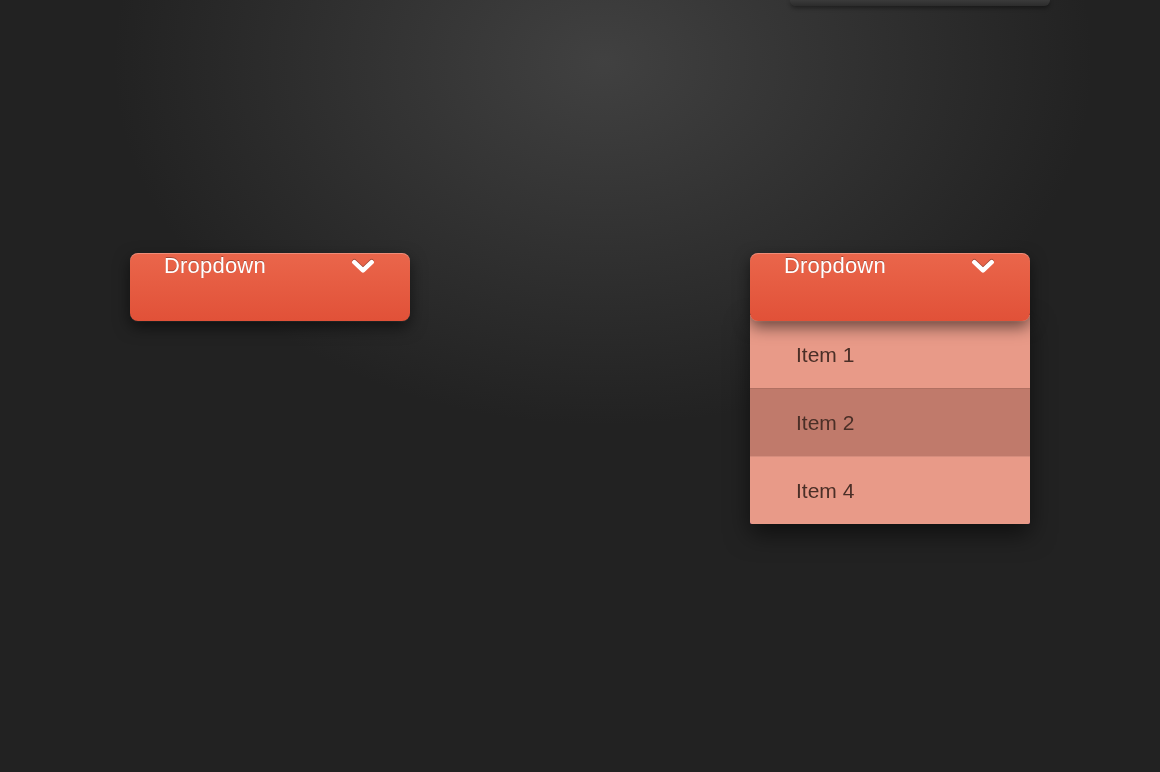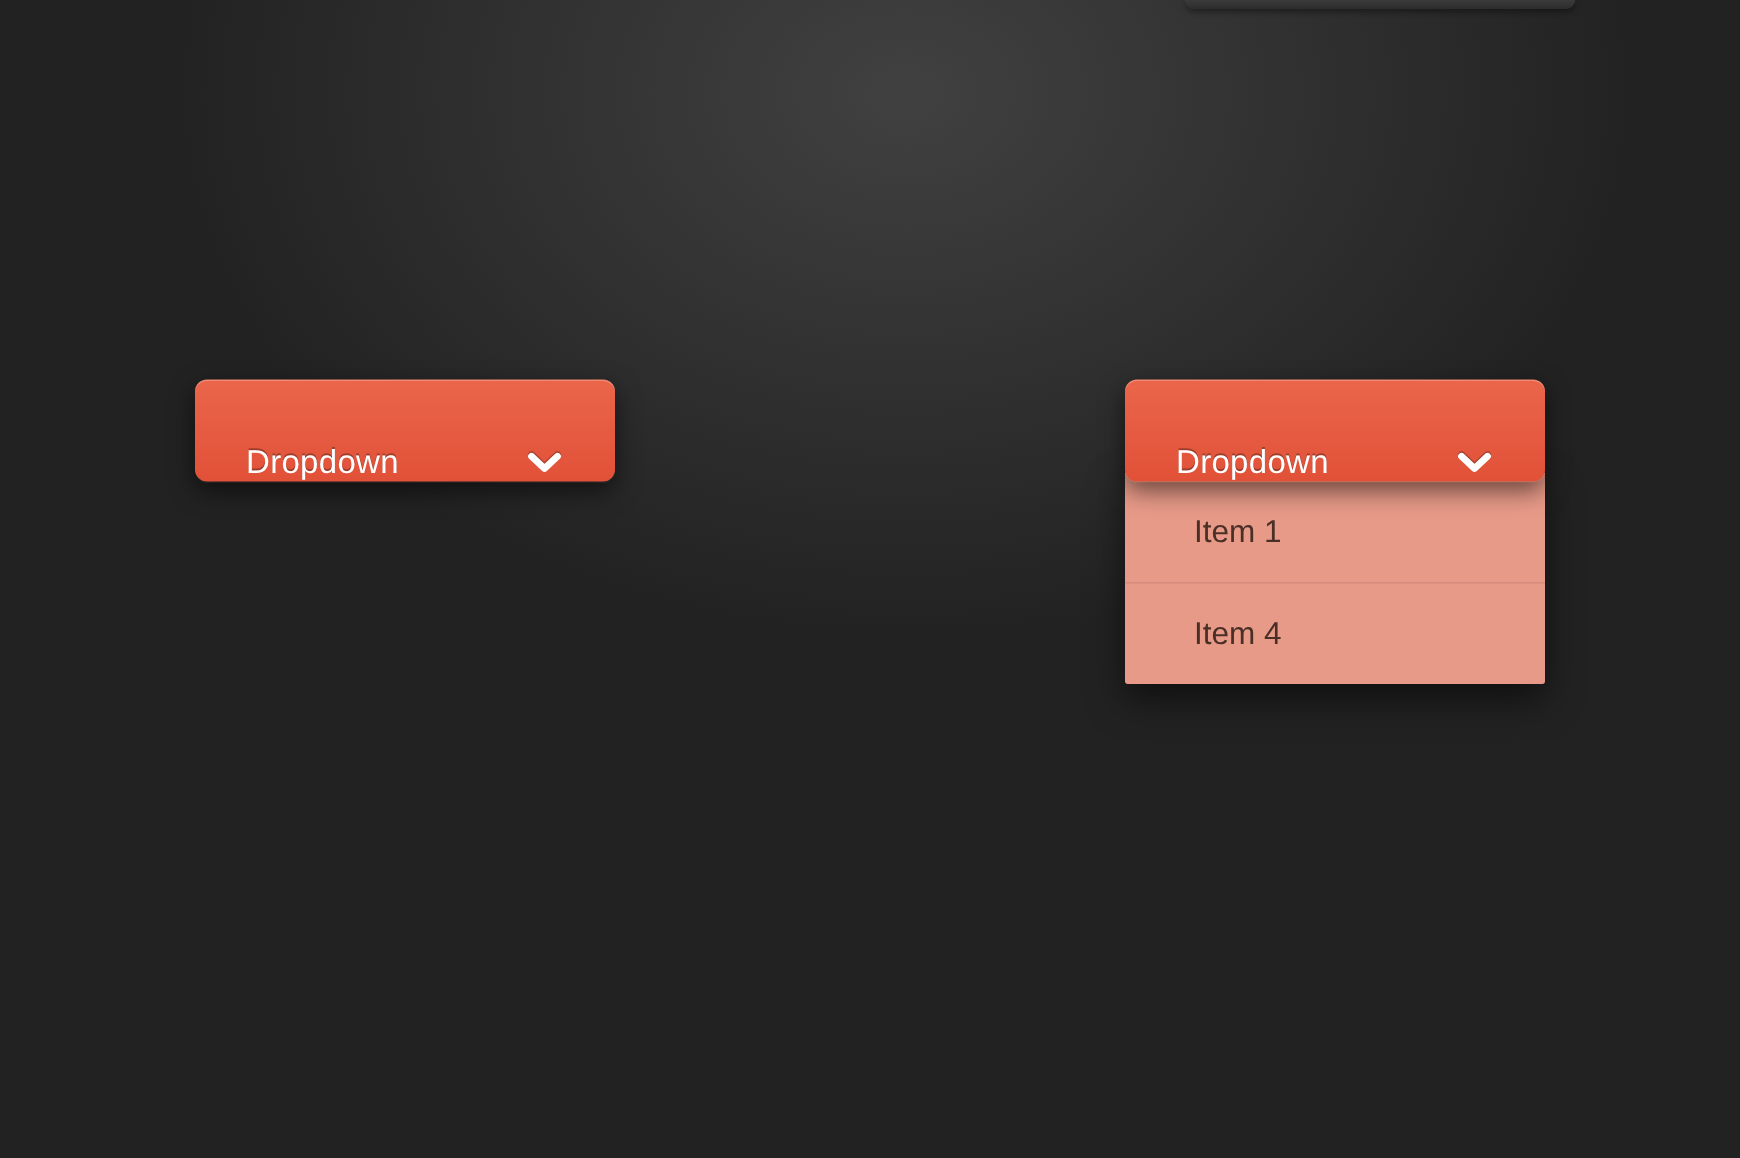--- a/index.html
+++ b/index.html
@@ -27,21 +27,21 @@
     box-shadow:0 2px 4px rgba(0,0,0,.4);
   }
 
   .dd{
     position:absolute;
     width:280px;
   }
 
   .dd-btn{
     display:flex;
-    align-items:flex-end;
+    align-items:flex-start;
     justify-content:space-between;
     height:68px;
     padding:0 34px;
     border-radius:8px;
     background:linear-gradient(#ea664b 0%, #e15138 100%);
     box-shadow:
       inset 0 1px 0 rgba(255,255,255,.25),
       0 1px 0 rgba(255,255,255,.05),
       0 6px 16px rgba(0,0,0,.55);
     cursor:pointer;
@@ -120,15 +120,16 @@
   <div class="dd-btn">
     <span class="label">Dropdown</span>
     <span class="chev">
       <svg viewBox="0 0 24 24">
           <path d="M4 8.5 L12 16 L20 8.5" fill="none" stroke="#fff" stroke-width="4.2" stroke-linecap="round" stroke-linejoin="round"></path>
         </svg>
     </span>
   </div>
   <div class="dd-list">
     <div class="dd-item">Item 1</div>
+    <div class="dd-item hover">Item 2</div>
     <div class="dd-item">Item 4</div>
   </div>
 </div>
 
 </body></html>

